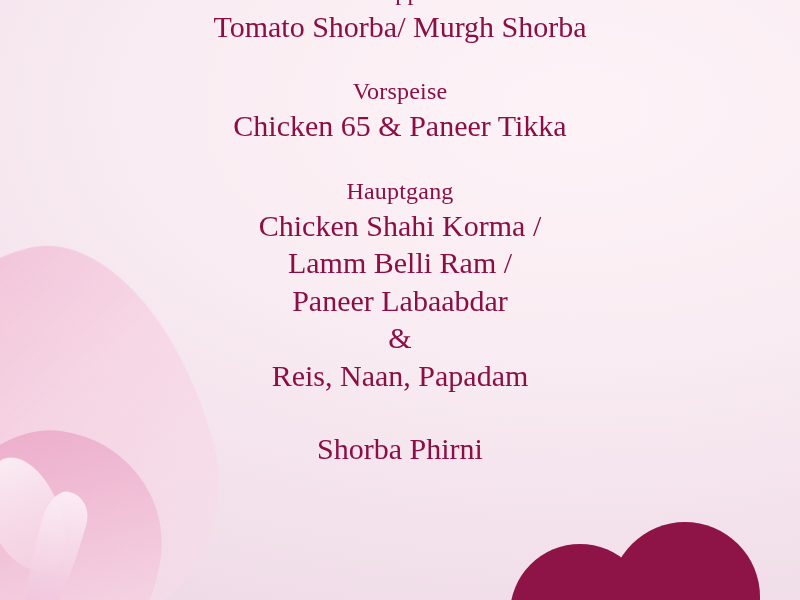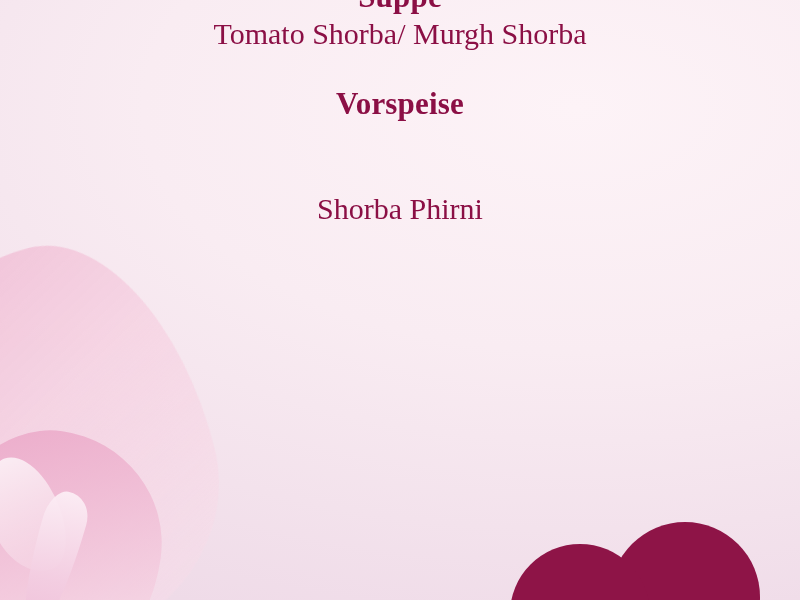--- a/index.html
+++ b/index.html
@@ -103,22 +103,22 @@
     padding-top: 0;
   }
 
   .course {
     margin: 0;
     padding: 0;
   }
 
   .course-title {
     font-family: "Liberation Serif", serif;
-    font-weight: bold;
-    font-size: 31px;
+    font-weight: normal;
+    font-size: 24px;
     line-height: 1.08;
     letter-spacing: 0.2px;
     color: #8b0f45;
     margin: 0;
   }
 
   .course-items {
     font-family: "Liberation Serif", serif;
     font-weight: normal;
     font-size: 30px;
@@ -151,24 +151,33 @@
 
     <div class="course course-first">
       <div class="course-title">Suppe</div>
       <div class="course-items">Tomato Shorba/ Murgh Shorba</div>
     </div>
 
     <div class="gap-md"></div>
 
     <div class="course">
       <div class="course-title">Vorspeise</div>
+      <div class="course-items">Chicken 65 &amp; Paneer Tikka</div>
     </div>
 
     <div class="gap-md"></div>
 
+    <div class="course">
+      <div class="course-title">Hauptgang</div>
+      <div class="course-items">Chicken Shahi Korma /
+Lamm Belli Ram /
+Paneer Labaabdar
+&amp;
+Reis, Naan, Papadam</div>
+    </div>
 
     <div class="gap-md"></div>
 
     <div class="course">
       <div class="course-items">Shorba Phirni</div>
     </div>
 
   </div>
 </div>
 

